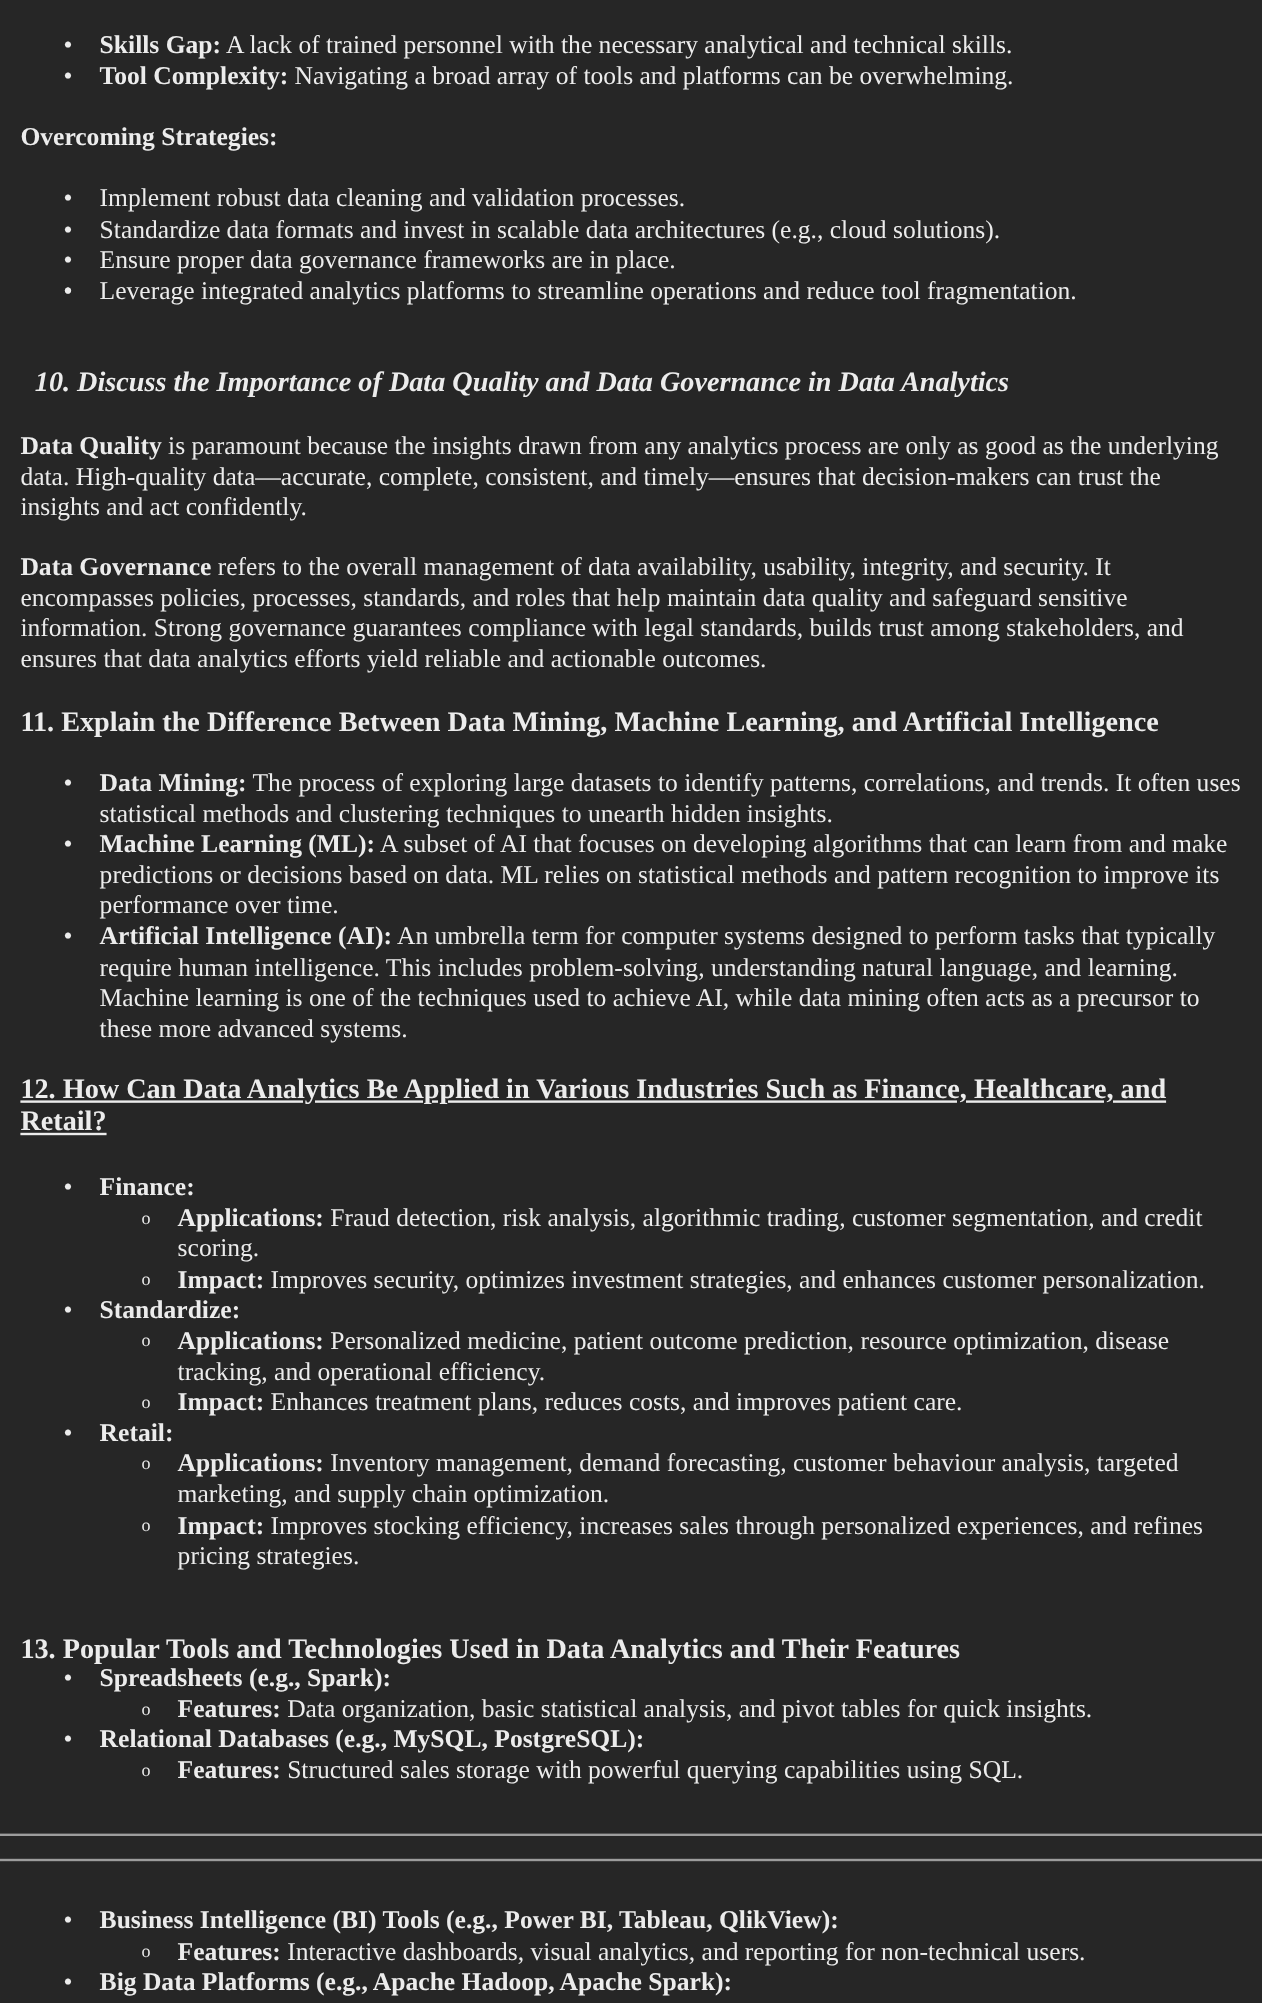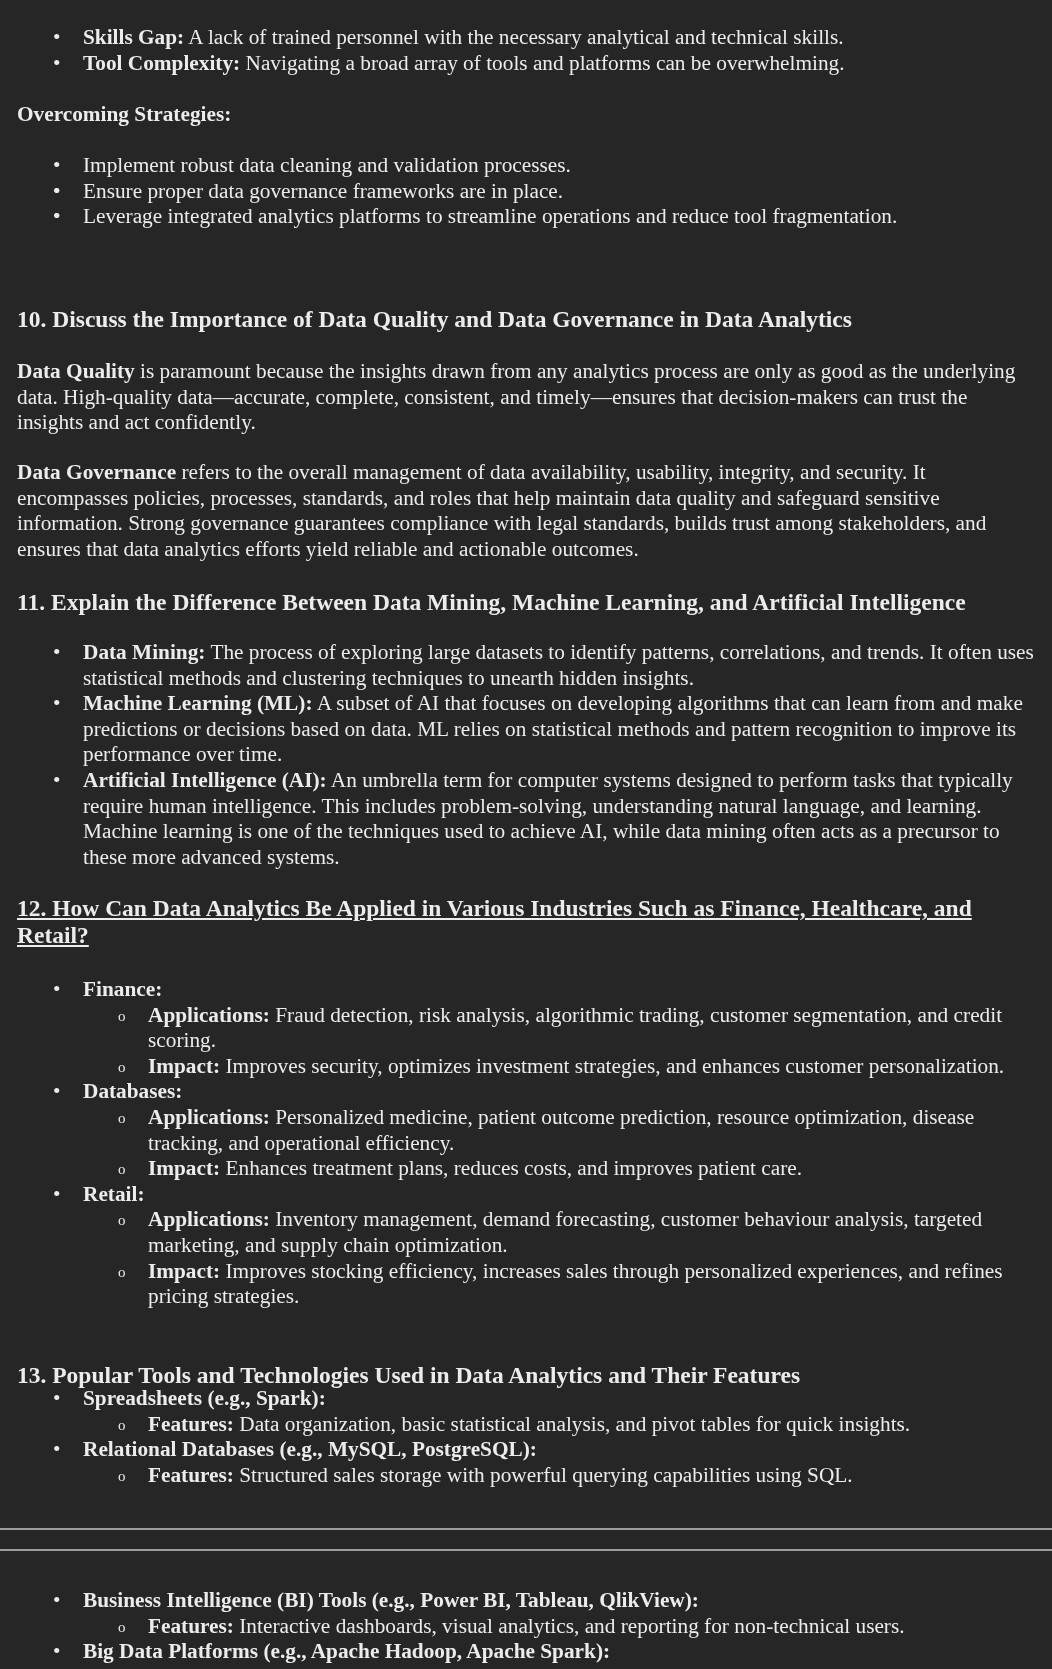--- a/index.html
+++ b/index.html
@@ -27,47 +27,47 @@
 
   <ul style="position:absolute; top:25px; left:0; width:1020px;">
     <li class="b1"><span class="dot">•</span><span class="strong">Skills Gap:</span><span> A lack of trained personnel with the necessary analytical and technical skills.</span></li>
     <li class="b1"><span class="dot">•</span><span class="strong">Tool Complexity:</span><span> Navigating a broad array of tools and platforms can be overwhelming.</span></li>
   </ul>
 
   <p class="strong" style="position:absolute; top:102px; left:0;">Overcoming Strategies:</p>
 
   <ul style="position:absolute; top:153px; left:0; width:1020px;">
     <li class="b1"><span class="dot">•</span><span>Implement robust data cleaning and validation processes.</span></li>
-    <li class="b1"><span class="dot">•</span></li>
+    <li class="b1"><span class="dot">•</span><span>Standardize data formats and invest in scalable data architectures (e.g., cloud solutions).</span></li>
     <li class="b1"><span class="dot">•</span><span>Ensure proper data governance frameworks are in place.</span></li>
     <li class="b1"><span class="dot">•</span></li>
     <li class="b1"><span class="dot">•</span><span>Leverage integrated analytics platforms to streamline operations and reduce tool fragmentation.</span></li>
   </ul>
 
-  <h2 style="position:absolute; top:306px; left:0; width:1020px;">10. Discuss the Importance of Data Quality and Data Governance in Data Analytics</h2>
+  <h2 style="position:absolute; top:306px; left:12px; width:1020px;font-style:italic;">10. Discuss the Importance of Data Quality and Data Governance in Data Analytics</h2>
 
   <p style="position:absolute; top:359px; left:0; width:1020px;"><span class="strong">Data Quality</span><span> is paramount because the insights drawn from any analytics process are only as good as the underlying data. High-quality data—accurate, complete, consistent, and timely—ensures that decision-makers can trust the insights and act confidently.</span></p>
 
   <p style="position:absolute; top:460px; left:0; width:1020px;"><span class="strong">Data Governance</span><span> refers to the overall management of data availability, usability, integrity, and security. It encompasses policies, processes, standards, and roles that help maintain data quality and safeguard sensitive information. Strong governance guarantees compliance with legal standards, builds trust among stakeholders, and ensures that data analytics efforts yield reliable and actionable outcomes.</span></p>
 
   <h2 style="position:absolute; top:589px; left:0; width:1030px;">11. Explain the Difference Between Data Mining, Machine Learning, and Artificial Intelligence</h2>
 
   <ul style="position:absolute; top:640px; left:0; width:1020px;">
     <li class="b1"><span class="dot">•</span><span class="strong">Data Mining:</span><span> The process of exploring large datasets to identify patterns, correlations, and trends. It often uses statistical methods and clustering techniques to unearth hidden insights.</span></li>
     <li class="b1"><span class="dot">•</span><span class="strong">Machine Learning (ML):</span><span> A subset of AI that focuses on developing algorithms that can learn from and make predictions or decisions based on data. ML relies on statistical methods and pattern recognition to improve its performance over time.</span></li>
     <li class="b1"><span class="dot">•</span><span class="strong">Artificial Intelligence (AI):</span><span> An umbrella term for computer systems designed to perform tasks that typically require human intelligence. This includes problem-solving, understanding natural language, and learning. Machine learning is one of the techniques used to achieve AI, while data mining often acts as a precursor to these more advanced systems.</span></li>
   </ul>
 
   <h2 style="position:absolute; top:895px; left:0; width:1020px;text-decoration:underline;">12. How Can Data Analytics Be Applied in Various Industries Such as Finance, Healthcare, and Retail?</h2>
 
   <ul style="position:absolute; top:977px; left:0; width:1020px;">
     <li class="b1"><span class="dot">•</span><span class="strong">Finance:</span></li>
     <li class="b2"><span class="dot">o</span><span class="strong">Applications:</span><span> Fraud detection, risk analysis, algorithmic trading, customer segmentation, and credit scoring.</span></li>
     <li class="b2"><span class="dot">o</span><span class="strong">Impact:</span><span> Improves security, optimizes investment strategies, and enhances customer personalization.</span></li>
-    <li class="b1"><span class="dot">•</span><span class="strong">Databases:</span></li>
+    <li class="b1"><span class="dot">•</span><span class="strong">Standardize:</span></li>
     <li class="b2"><span class="dot">o</span><span class="strong">Applications:</span><span> Personalized medicine, patient outcome prediction, resource optimization, disease tracking, and operational efficiency.</span></li>
     <li class="b2"><span class="dot">o</span><span class="strong">Impact:</span><span> Enhances treatment plans, reduces costs, and improves patient care.</span></li>
     <li class="b1"><span class="dot">•</span><span class="strong">Retail:</span></li>
     <li class="b2"><span class="dot">o</span><span class="strong">Applications:</span><span> Inventory management, demand forecasting, customer behaviour analysis, targeted marketing, and supply chain optimization.</span></li>
     <li class="b2"><span class="dot">o</span><span class="strong">Impact:</span><span> Improves stocking efficiency, increases sales through personalized experiences, and refines pricing strategies.</span></li>
   </ul>
 
   <h2 style="position:absolute; top:1334px; left:0; width:1020px;margin-top:28px;">13. Popular Tools and Technologies Used in Data Analytics and Their Features</h2>
 
   <ul style="position:absolute; top:1386px; left:0; width:1020px;">

